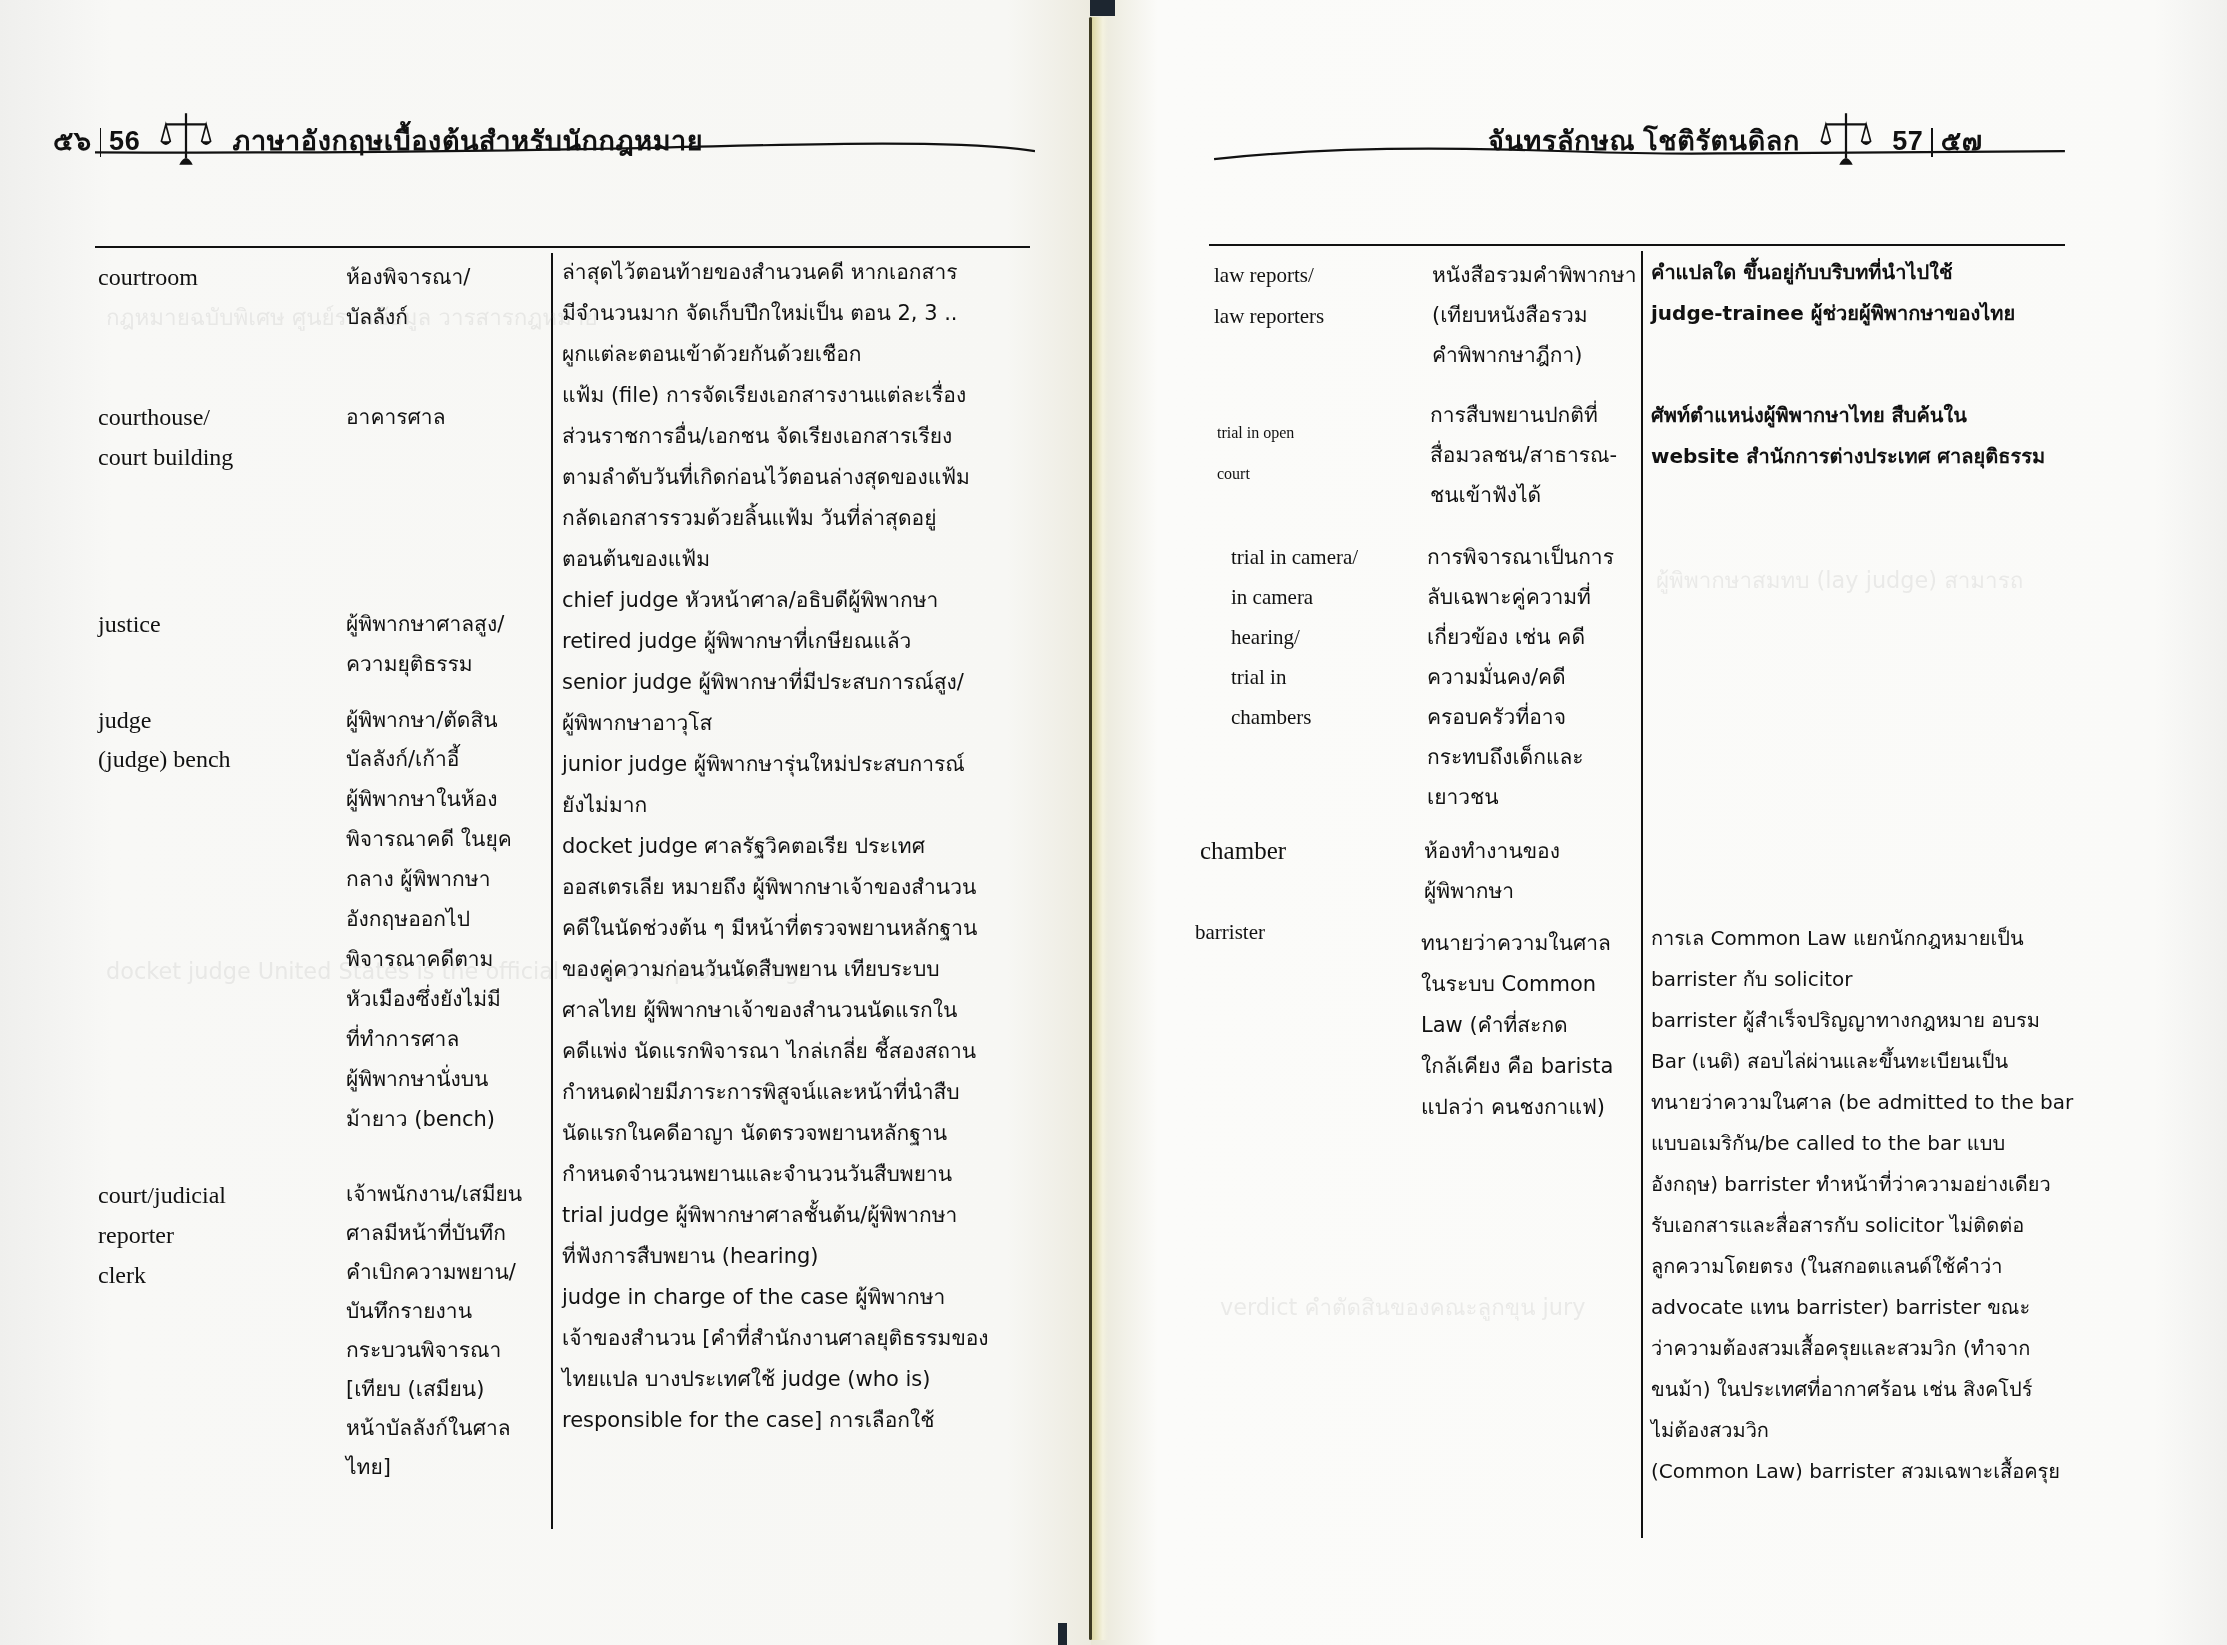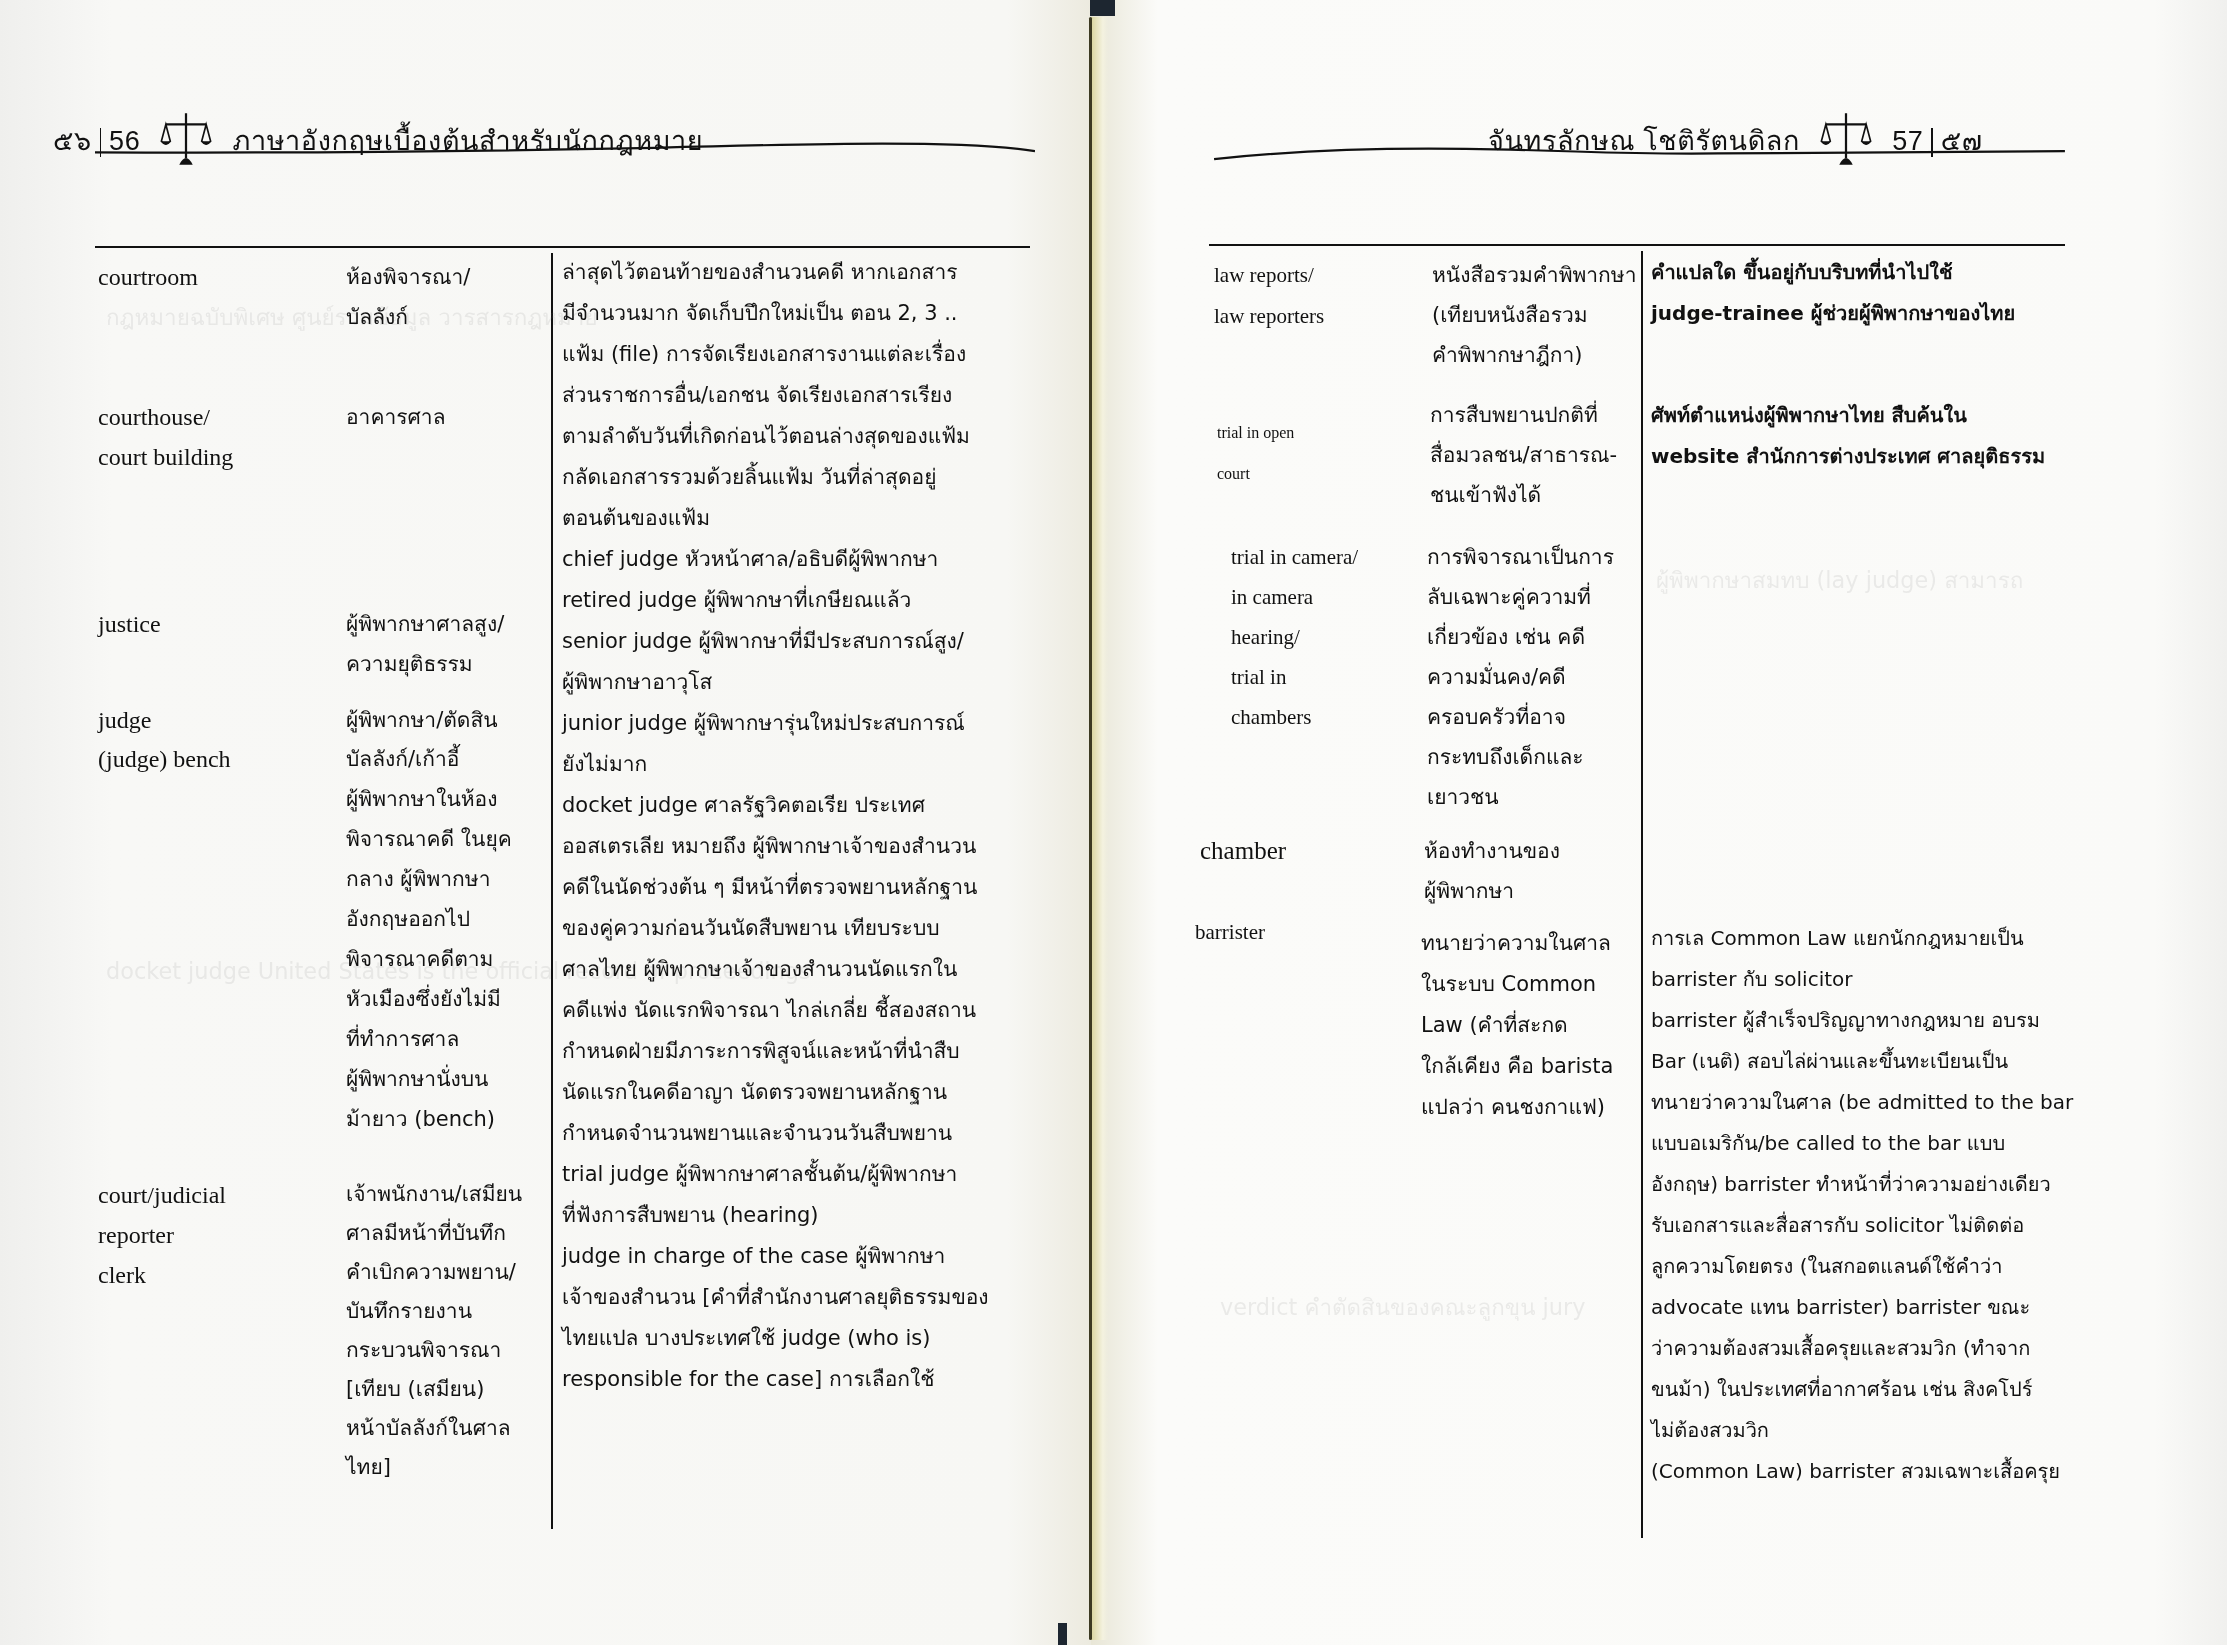--- a/index.html
+++ b/index.html
@@ -10,21 +10,21 @@
     color:#111;
   }
   .page { position:absolute; top:0; height:1645px; background:#f7f7f5; }
   .page-left { left:0; width:1091px; background:linear-gradient(to right,#efefed 0,#f8f8f6 112px,#f7f7f4 1007px,#eceadf 1091px); }
   .page-right { left:1091px; width:1136px; background:linear-gradient(to right,#e8e6d6 0,#fbfbf9 67px,#fafaf8 1063px,#f0f0ee 1136px); }
   .gutter-line { position:absolute; left:1089px; top:17px; width:2.8px; height:1623px; background:#3c3a22; border-radius:1.7px; }
   .gutter-shade { position:absolute; left:1091px; top:17px; width:17px; height:1623px; background:linear-gradient(to right,#d9d59e,#f4f2e0 70%,rgba(255,255,255,0)); }
   .bookmark-top { position:absolute; left:1090px; top:0; width:25px; height:15.7px; background:#1d2630; }
   .bookmark-bottom { position:absolute; left:1058px; top:1623px; width:9px; height:22.4px; background:#1d2630; }
 
-  .running-head { position:absolute; font-family:"Liberation Sans", "DejaVu Sans", sans-serif; font-weight:normal; font-size:27px; letter-spacing:0.6px; white-space:nowrap;text-align:center; }
+  .running-head { position:absolute; font-family:"Liberation Sans", "DejaVu Sans", sans-serif; font-weight:bold; font-size:27px; letter-spacing:0.6px; white-space:nowrap;text-align:center; }
   .rh-left { left:53px; top:112px; }
   .rh-sep { display:inline-block; width:1.7px; height:29px; background:#111; vertical-align:middle; margin:0 7.8px; }
   .scale-icon { display:inline-block; vertical-align:middle; margin:0 10px; }
   .swoosh { position:absolute; }
 
   .table-rule { position:absolute; height:2.2px; background:#111; }
   .col-rule { position:absolute; width:2.2px; background:#111; }
 
   .term { position:absolute; font-size:24px; line-height:40px; white-space:nowrap; }
   .thai { position:absolute; font-family:"DejaVu Sans", sans-serif; font-size:21px; line-height:40px; white-space:nowrap; }
@@ -122,20 +122,21 @@
       <span class="line">บันทึกรายงาน</span>
       <span class="line">กระบวนพิจารณา</span>
       <span class="line">[เทียบ (เสมียน)</span>
       <span class="line">หน้าบัลลังก์ในศาล</span>
       <span class="line">ไทย]</span>
   </div>
 
   <div class="note" style="left:562px;top:252px">
     <span class="line">ล่าสุดไว้ตอนท้ายของสำนวนคดี หากเอกสาร</span>
     <span class="line">มีจำนวนมาก จัดเก็บปึกใหม่เป็น ตอน 2, 3 ..</span>
+    <span class="line">ผูกแต่ละตอนเข้าด้วยกันด้วยเชือก</span>
     <span class="line">แฟ้ม (file) การจัดเรียงเอกสารงานแต่ละเรื่อง</span>
     <span class="line">ส่วนราชการอื่น/เอกชน จัดเรียงเอกสารเรียง</span>
     <span class="line">ตามลำดับวันที่เกิดก่อนไว้ตอนล่างสุดของแฟ้ม</span>
     <span class="line">กลัดเอกสารรวมด้วยลิ้นแฟ้ม วันที่ล่าสุดอยู่</span>
     <span class="line">ตอนต้นของแฟ้ม</span>
     <span class="line">chief judge หัวหน้าศาล/อธิบดีผู้พิพากษา</span>
     <span class="line">retired judge ผู้พิพากษาที่เกษียณแล้ว</span>
     <span class="line">senior judge ผู้พิพากษาที่มีประสบการณ์สูง/</span>
     <span class="line">ผู้พิพากษาอาวุโส</span>
     <span class="line">junior judge ผู้พิพากษารุ่นใหม่ประสบการณ์</span>

